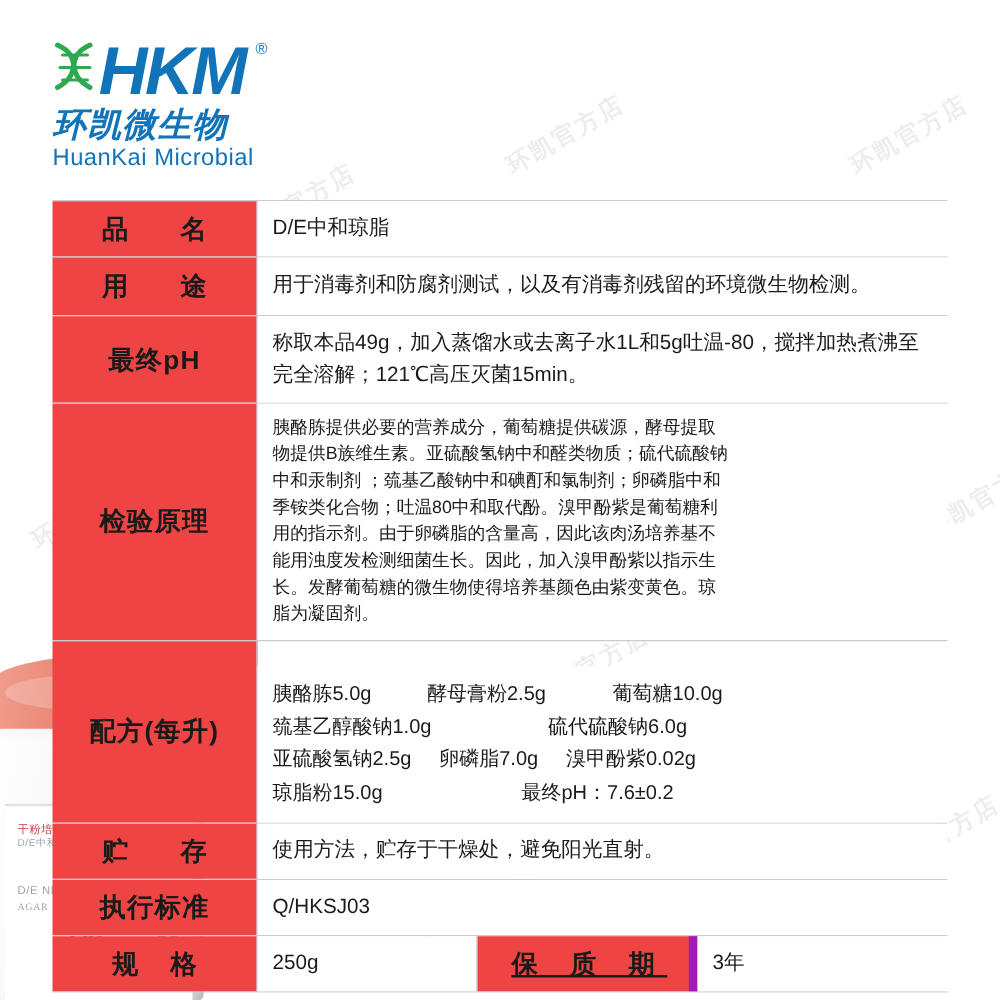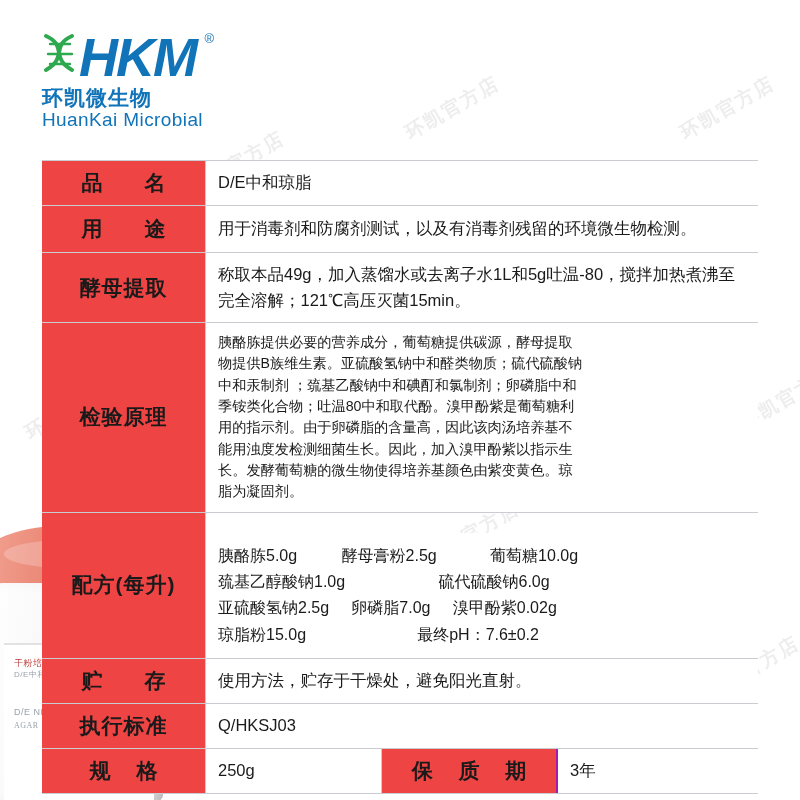--- a/index.html
+++ b/index.html
@@ -134,25 +134,26 @@
     position: absolute;
     right: -16px;
     top: 2px;
     font-size: 13px;
     font-style: normal;
     font-weight: normal;
     color: #1173b8;
   }
   .logo-cn {
     margin-top: 2px;
-    font-size: 21px;
+    font-size: 27px;
     font-weight: bold;
     letter-spacing: 1px;
     color: #1173b8;
     line-height: 1.1;
+    font-style: italic;
   }
   .logo-en {
     font-size: 19px;
     color: #1173b8;
     letter-spacing: 0.4px;
     line-height: 1.2;
   }
 
   
   .table {
@@ -213,21 +214,22 @@
   
   .row.split .td-spec {
     flex: 0 0 176px;
     width: 176px;
     border-right: 1px solid #c9ccd1;
   }
   .row.split .th-exp {
     width: 176px;
     flex: 0 0 176px;
     border-left: 0;
-    border-right: 2px solid #a21caf;
+    border-right: 7px solid #a21caf;
+    text-decoration: underline;
   }
   .row.split .td-exp {
     flex: 1;
   }
   .h-big { min-height: 46px; }
 </style>
 </head>
 <body>
 
 <div class="page">
@@ -275,21 +277,21 @@
       <div class="th wide-space">品    名</div>
       <div class="td">D/E中和琼脂</div>
     </div>
 
     <div class="row h-big">
       <div class="th wide-space">用    途</div>
       <div class="td">用于消毒剂和防腐剂测试，以及有消毒剂残留的环境微生物检测。</div>
     </div>
 
     <div class="row h-big">
-      <div class="th">酵母提取</div>
+      <div class="th">最终pH</div>
       <div class="td">称取本品49g，加入蒸馏水或去离子水1L和5g吐温-80，搅拌加热煮沸至完全溶解；121℃高压灭菌15min。</div>
     </div>
 
     <div class="row">
       <div class="th">检验原理</div>
       <div class="td small">
         <div>
           <div>胰酪胨提供必要的营养成分，葡萄糖提供碳源，酵母提取</div>
           <div>物提供B族维生素。亚硫酸氢钠中和醛类物质；硫代硫酸钠</div>
           <div>中和汞制剂   ；巯基乙酸钠中和碘酊和氯制剂；卵磷脂中和</div>

